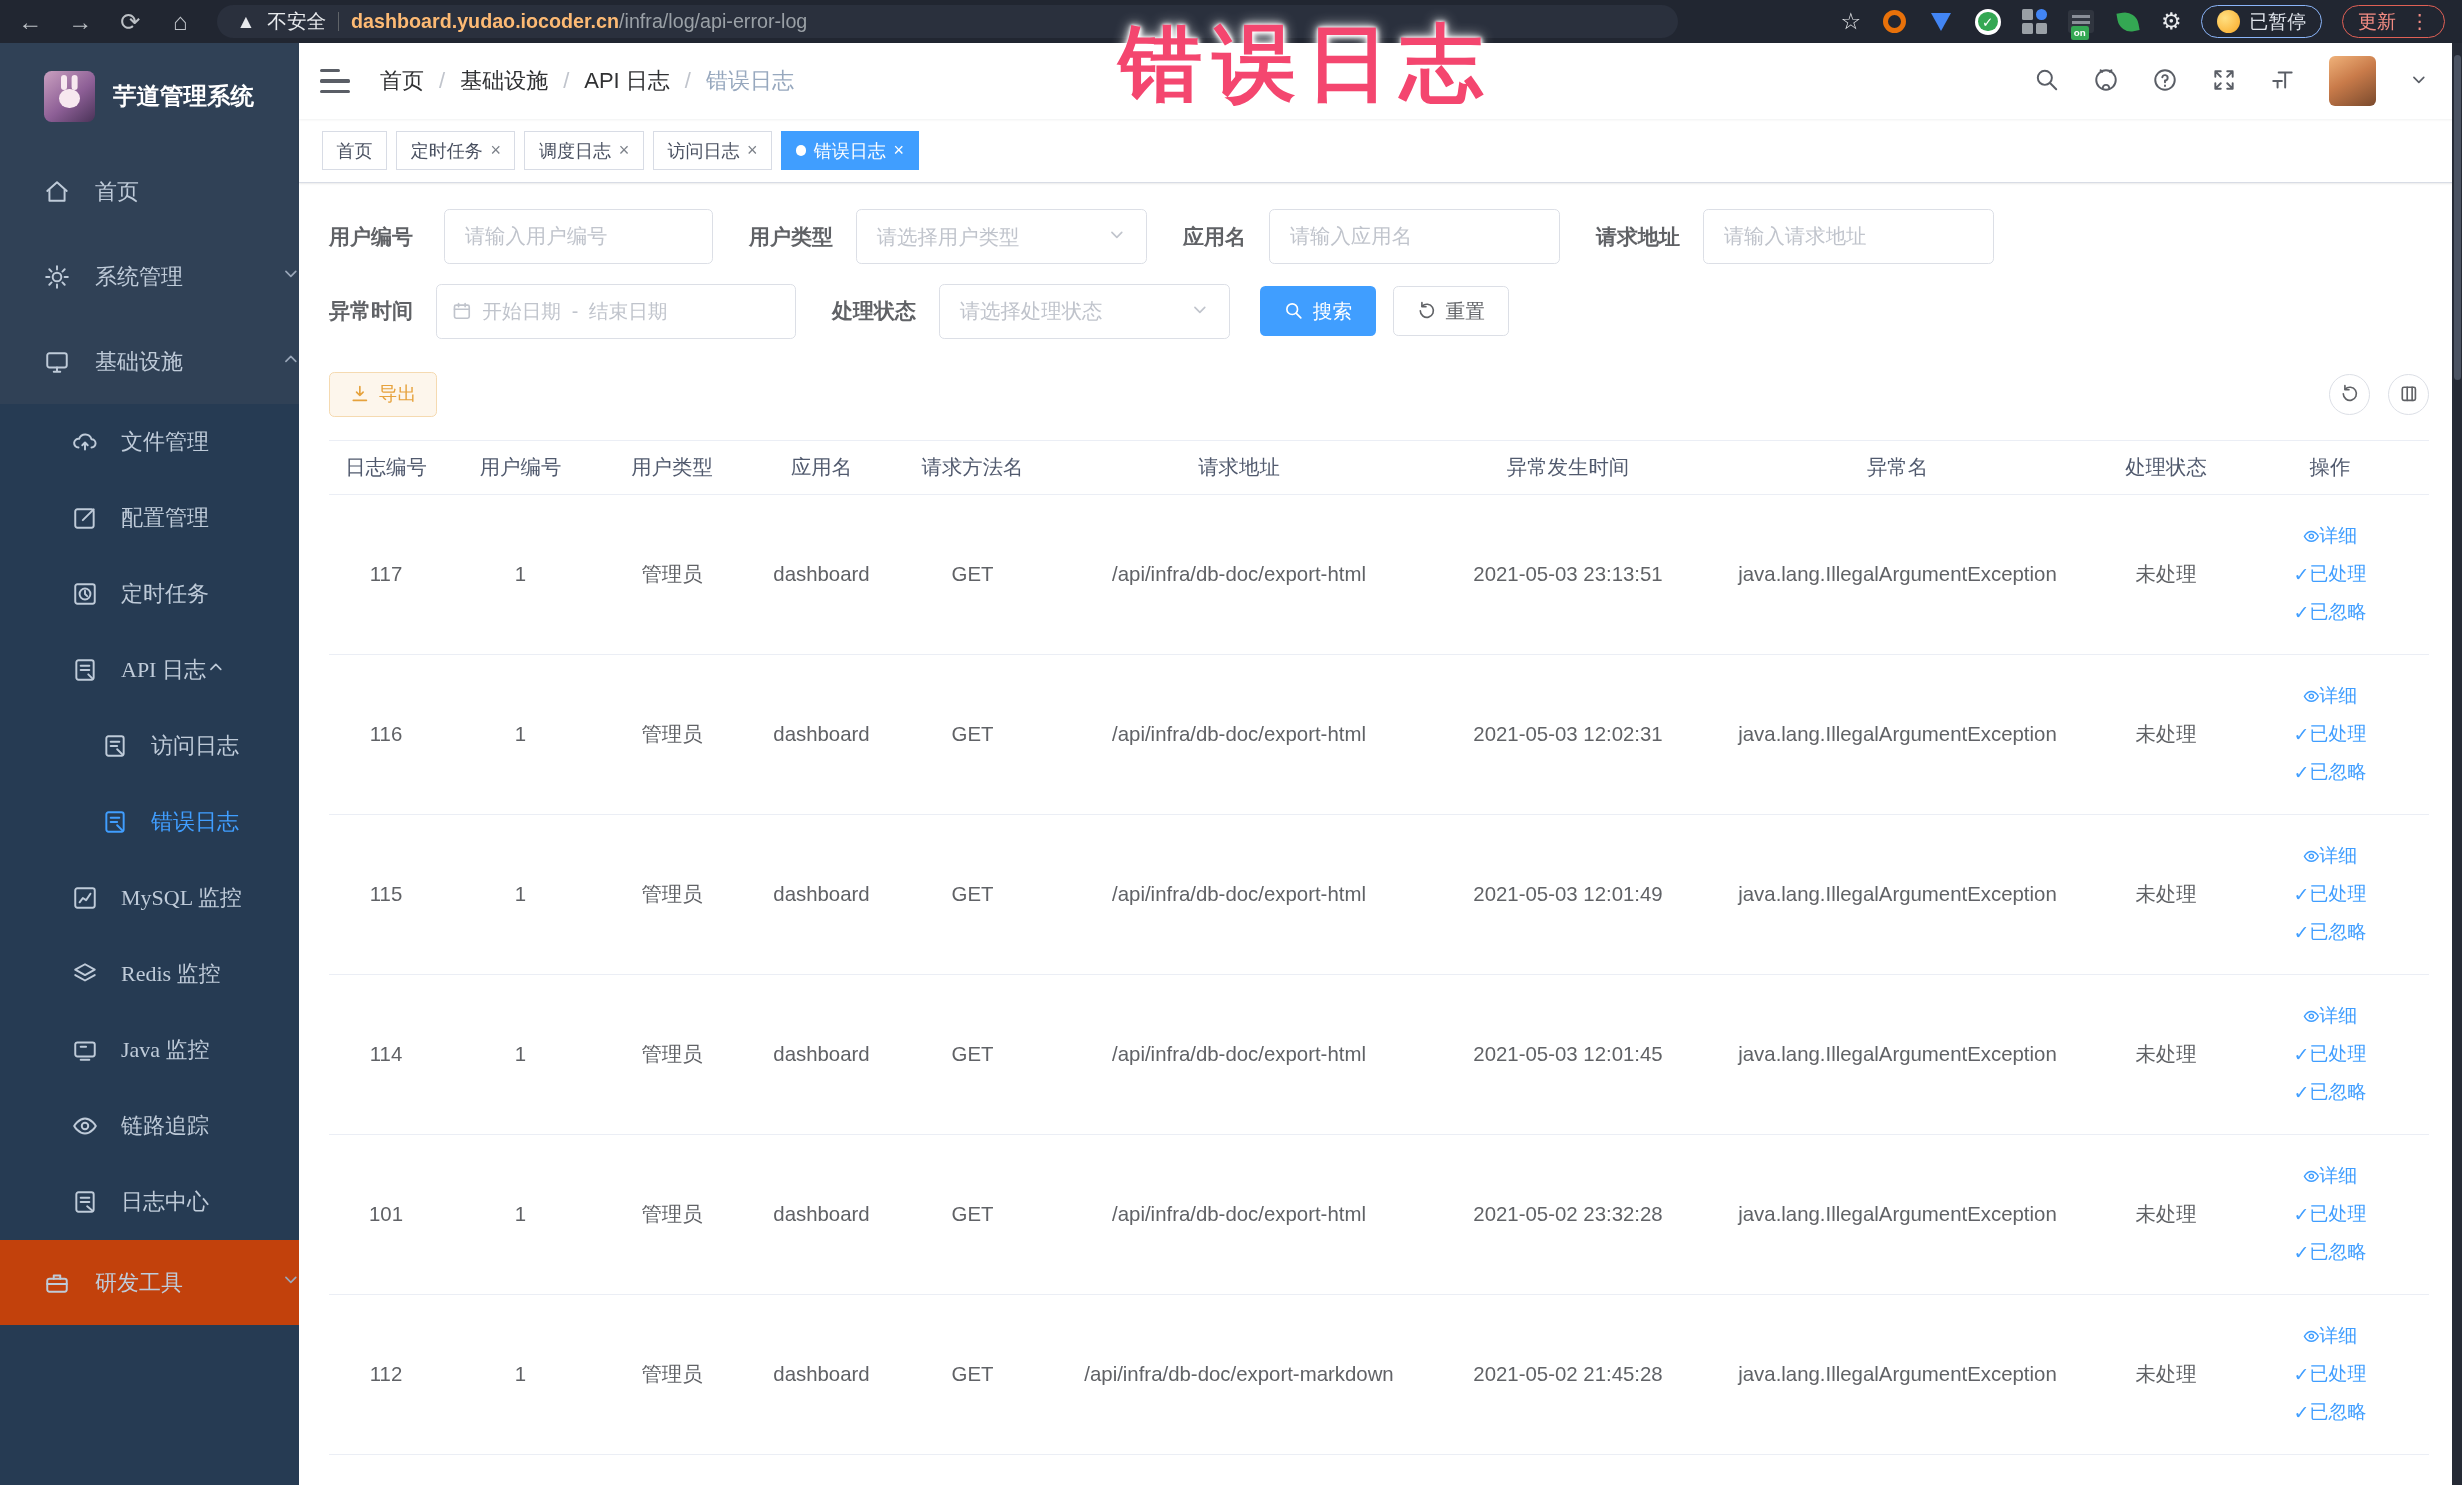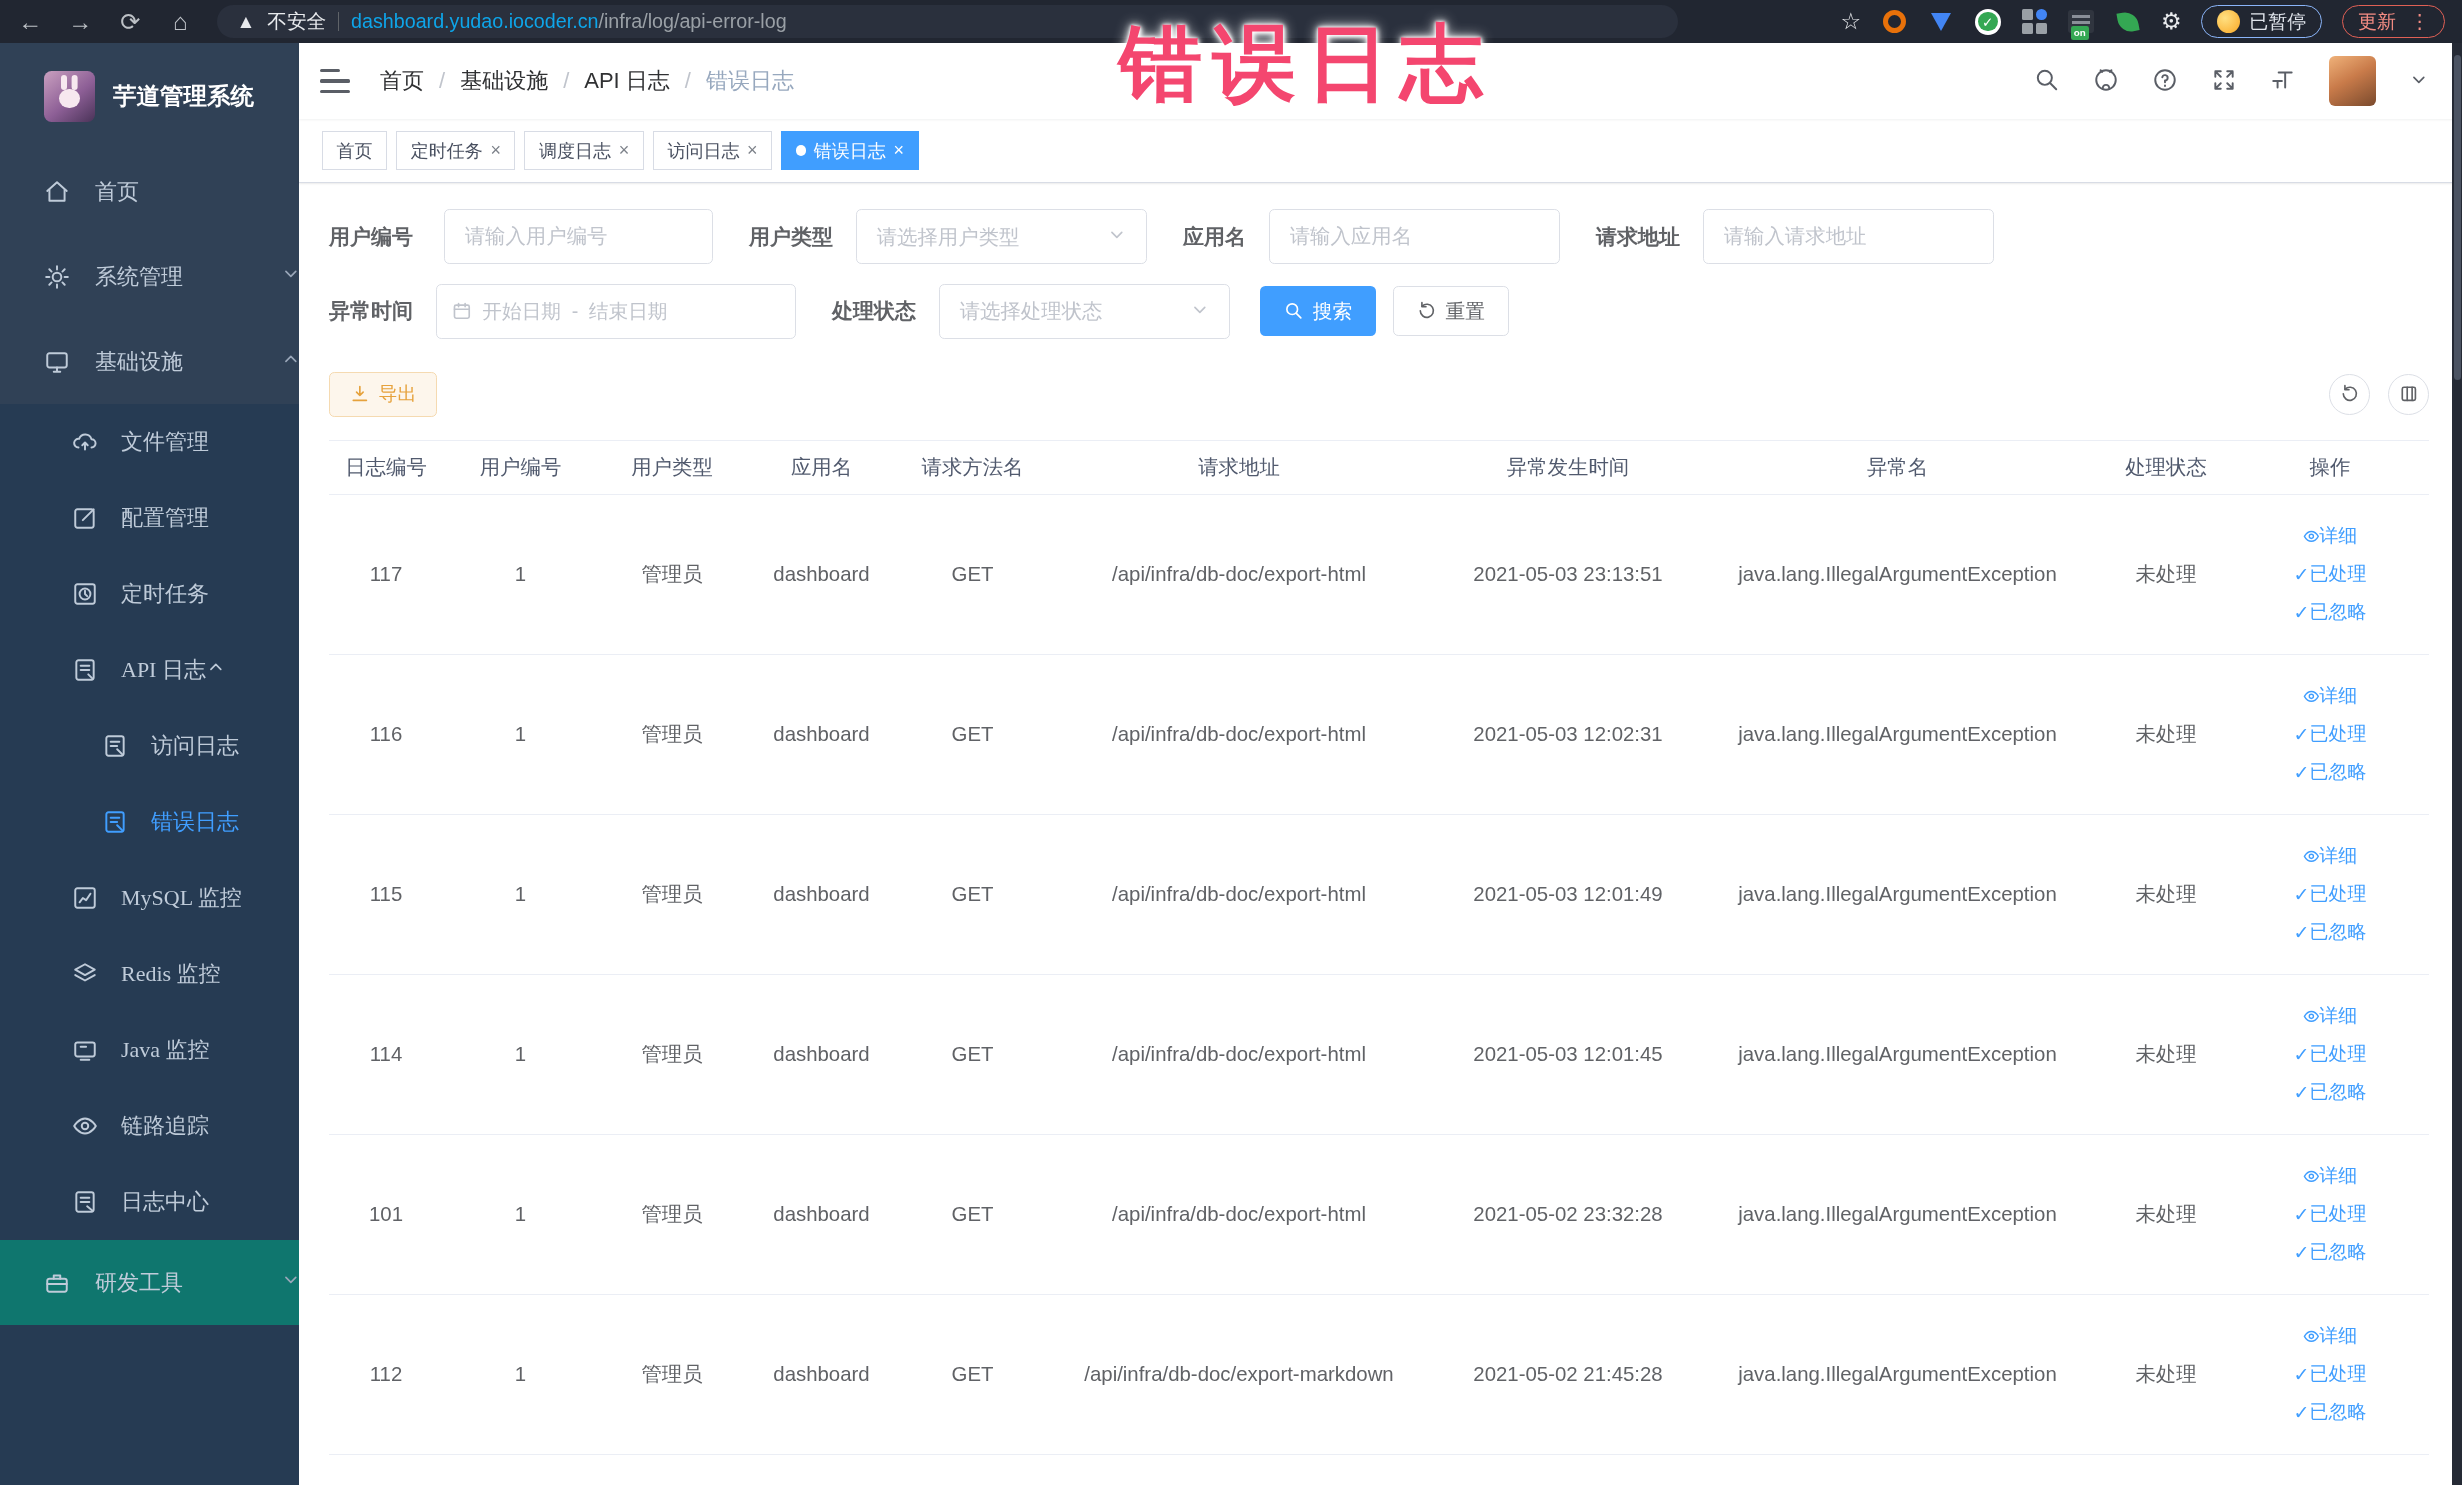--- a/index.html
+++ b/index.html
@@ -6,21 +6,21 @@
   html,body { width:2462px; height:1486px; overflow:hidden; }
   body { font-family:"Liberation Sans","DejaVu Sans",sans-serif; background:#fff; }
   .app { position:relative; width:2462px; height:1486px; overflow:hidden; }
 
   
   .chrome { height:43px; background:#212631; display:flex; align-items:center; padding:0 16.7px; gap:23px; }
   .chrome .navic { color:#bdc1c6; font-size:24px; line-height:1; width:27px; text-align:center; }
   .url-pill { width:1461px; height:33px; background:#2a303d; border-radius:16.7px; display:flex; align-items:center; gap:12px; padding:0 19.7px; font-size:19.7px; color:#e8eaed; }
   .url-pill .warn { font-size:19px; color:#e8eaed; }
   .url-pill .divider { width:0.8px; height:19.7px; background:#5f6368; }
-  .url-host { font-weight:400; color:#0ea5e9; }
+  .url-host { font-weight:700; color:#fdba74; }
   .url-path { color:#9aa0a6; }
   .chrome-right { margin-left:auto; display:flex; align-items:center; gap:19.7px; }
   .extic { width:27px; height:27px; display:flex; align-items:center; justify-content:center; position:relative; }
   .ic-circle-orange { width:23px; height:23px; border-radius:50%; border:5.3px solid #e8710a; }
   .ic-drop-blue { width:0; height:0; border-left:10.6px solid transparent; border-right:10.6px solid transparent; border-top:18px solid #4285f4; }
   .ic-green-circ { width:26px; height:26px; border-radius:50%; background:#fff; display:flex; align-items:center; justify-content:center; }
   .ic-green-circ > div { width:19.7px; height:19.7px; border-radius:50%; background:#34a853; color:#fff; font-size:13.6px; display:flex; align-items:center; justify-content:center; }
   .ic-grid { display:grid; grid-template-columns:10.6px 10.6px; grid-gap:3px; }
   .ic-grid i { width:10.6px; height:10.6px; background:#9aa0a6; border-radius:1.5px; }
   .ic-grid i.b { background:#4285f4; border-radius:50%; }
@@ -49,21 +49,21 @@
   .logo-title { color:#fff; font-size:23.5px; font-weight:700; }
   .mitem { height:85px; display:flex; align-items:center; padding-left:42px; font-size:22px; position:relative; }
   .mitem .micon { width:30px; margin-right:23px; display:flex; justify-content:center; color:#bfcbd9; }
   .mitem .arrow { position:absolute; right:29px; color:#9aa7b9; }
   .sub { background:#263b53; }
   .sitem { height:76px; display:flex; align-items:center; padding-left:70px; font-size:22px; position:relative; }
   .sitem .micon { width:30px; margin-right:21px; display:flex; justify-content:center; }
   .sitem.nested { padding-left:100px; }
   .sitem.active { color:#409EFF; }
   .sitem.active .micon { color:#409EFF; }
-  .side-bottom { background:#0f766e; }
+  .side-bottom { background:#c2410c; }
   svg.ic { width:26px; height:26px; fill:none; stroke:currentColor; stroke-width:1.8; stroke-linecap:round; stroke-linejoin:round; }
   svg.ic-s { width:19.7px; height:19.7px; fill:none; stroke:currentColor; stroke-width:2; stroke-linecap:round; stroke-linejoin:round; }
 
   
   .hdr { position:absolute; left:299px; top:43px; right:0; height:76px; background:#fff; box-shadow:0 0.8px 3px rgba(0,21,41,.08); display:flex; align-items:center; padding:0 33px 0 21px; z-index:5; }
   .hamburger { width:30px; height:24px; display:flex; flex-direction:column; justify-content:space-between; margin-right:30px; }
   .hamburger i { display:block; height:3.4px; background:#5a5e66; border-radius:1.5px; }
   .hamburger i:nth-child(1){ width:19.7px; }
   .breadcrumb { display:flex; align-items:center; gap:15px; font-size:22px; color:#303133; }
   .breadcrumb .sep { color:#c0c4cc; }

